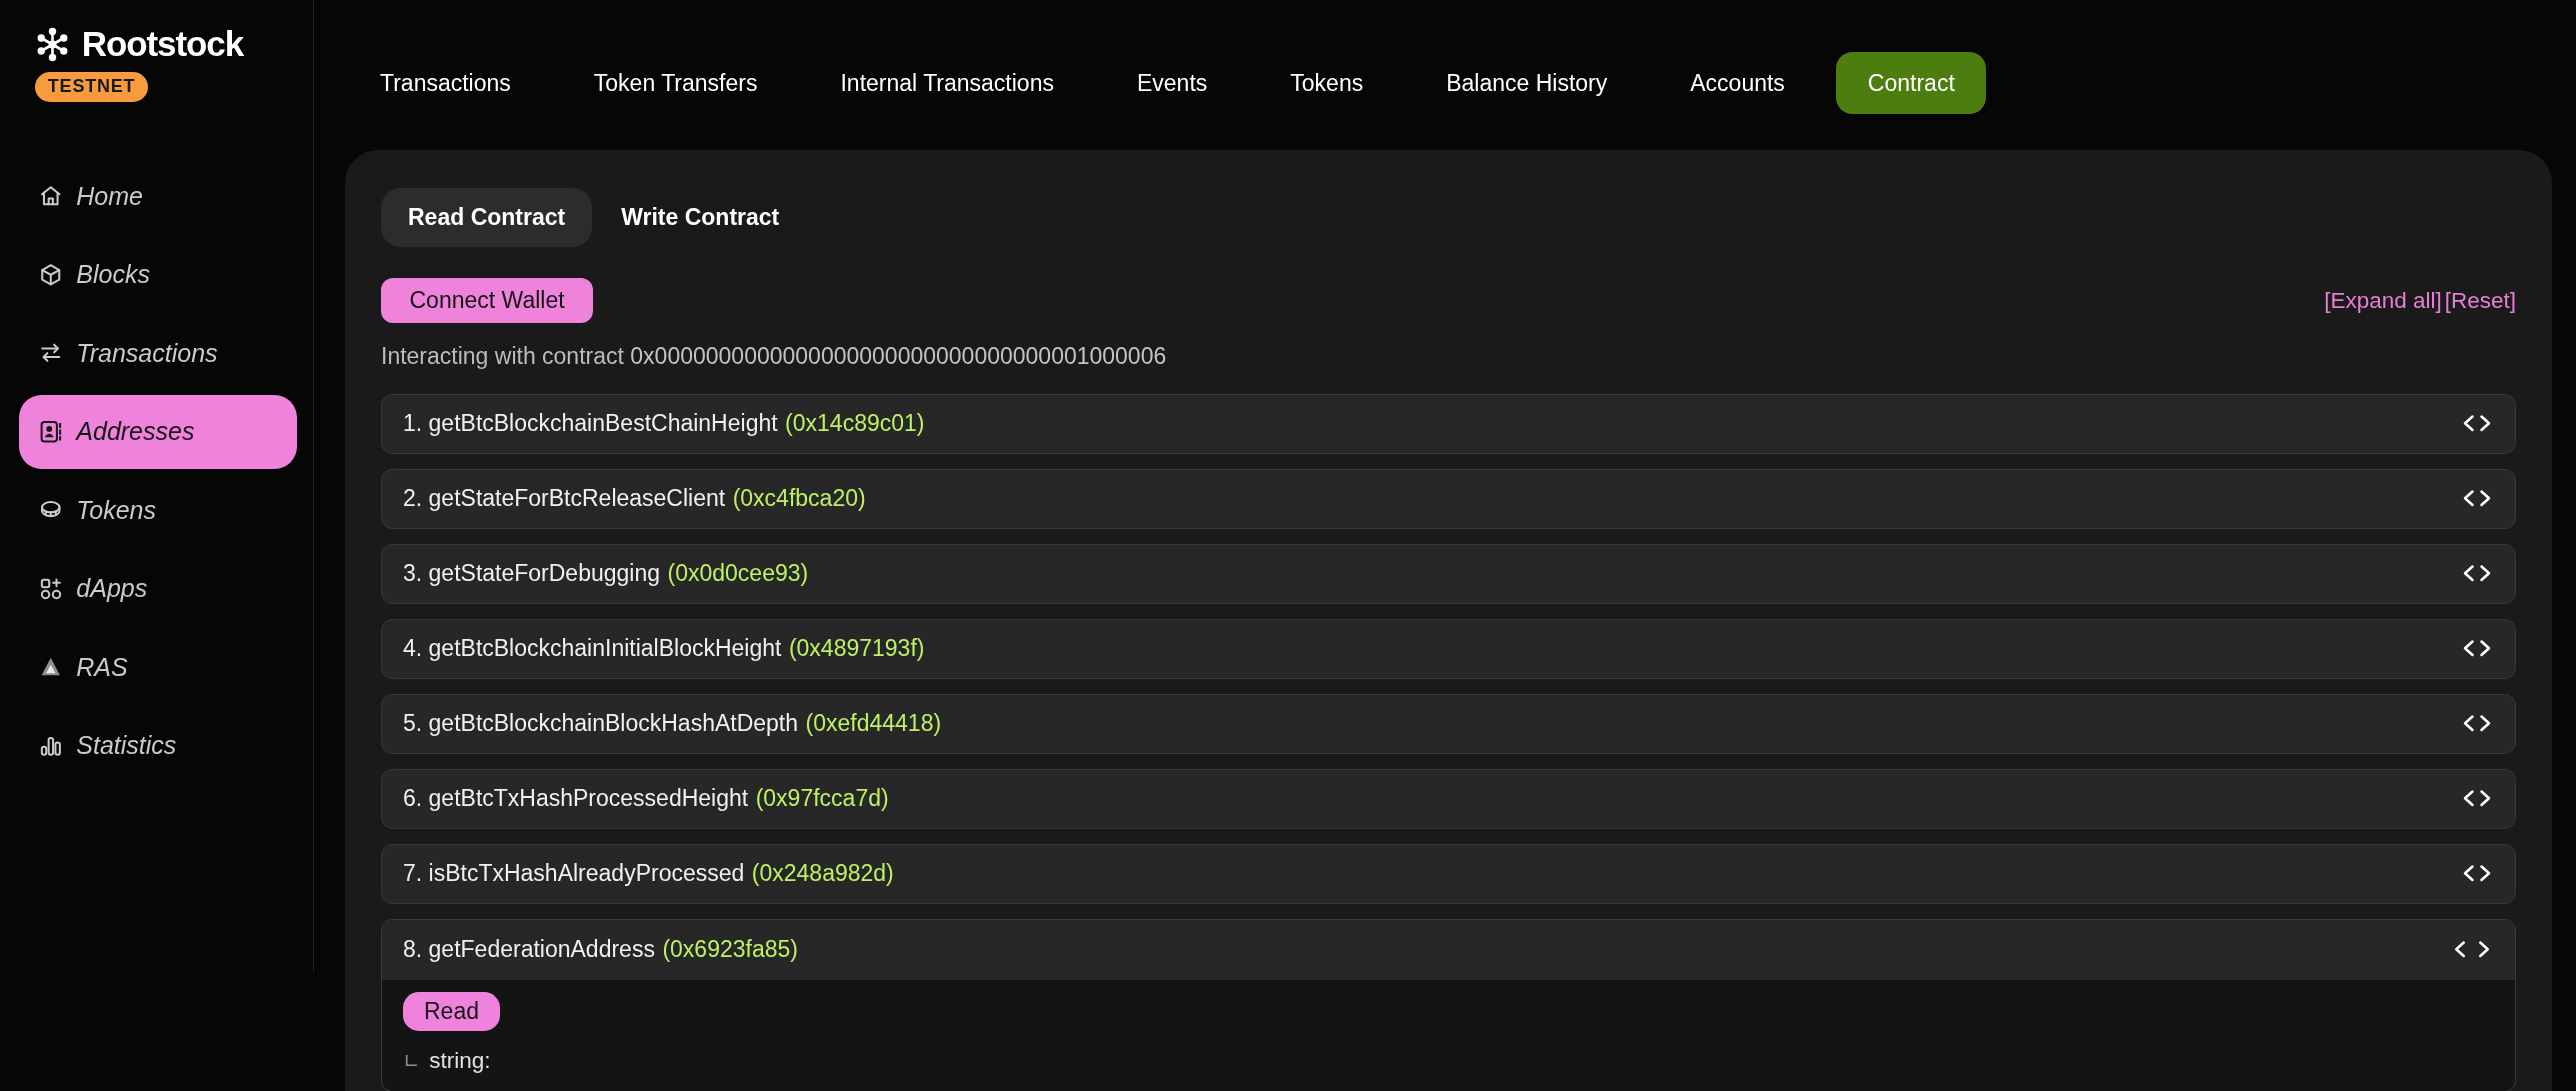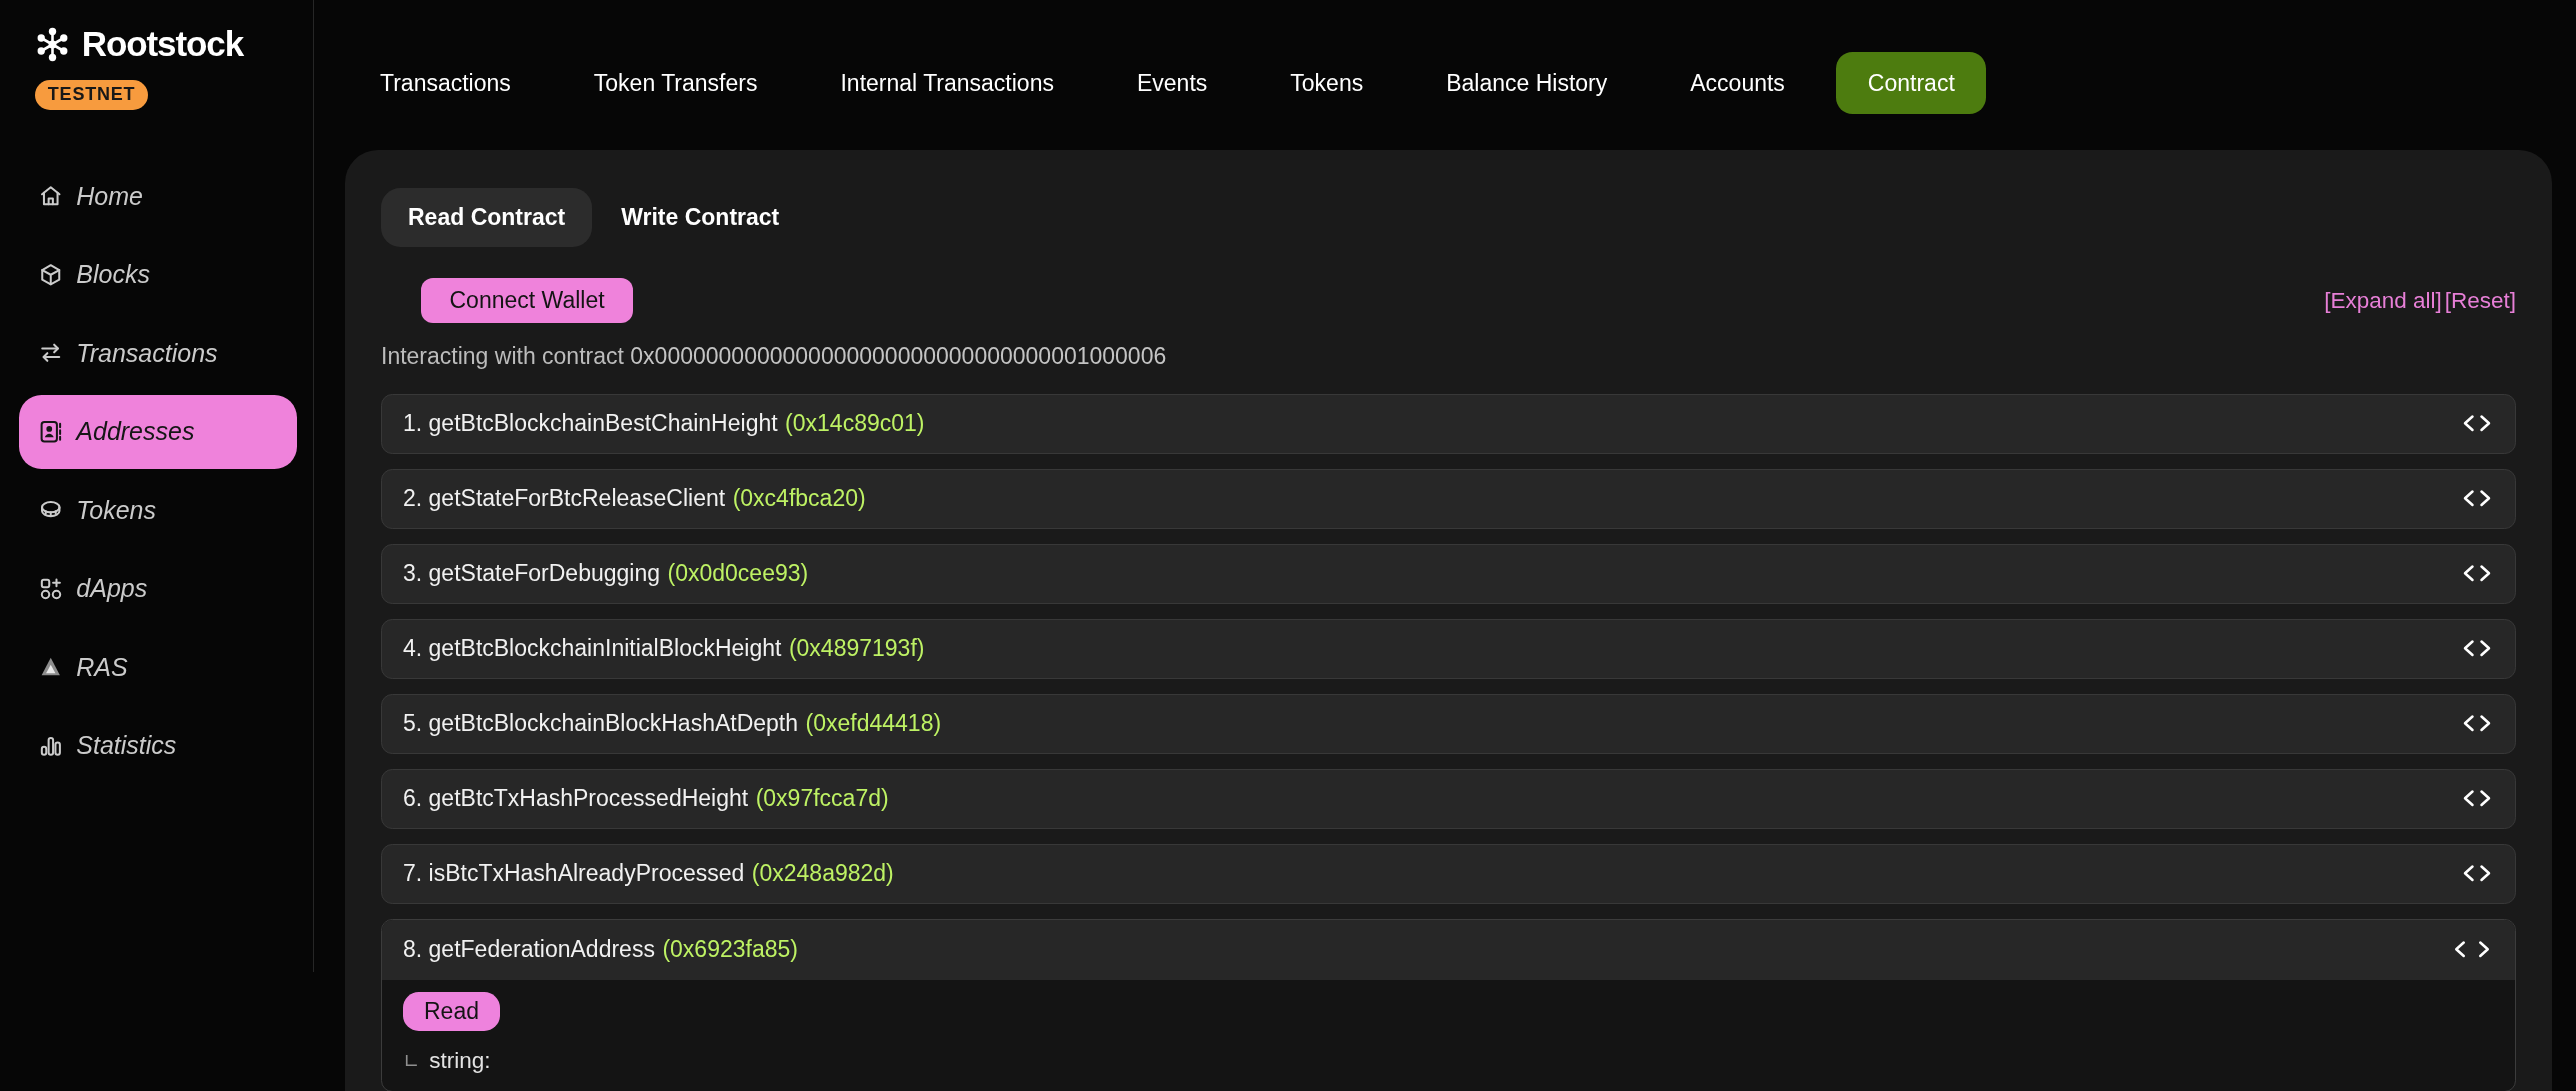--- a/index.html
+++ b/index.html
@@ -13,21 +13,21 @@
   
   .sidebar { position:absolute; left:0; top:0; width:314px; height:972px;
              background:#060606; border-right:1.5px solid #262626; }
   .logo { position:absolute; left:33px; top:24px; display:flex; align-items:center; gap:9.8px; }
   .logo-mark { width:39px; height:39px; }
   .logo-mark circle { fill:#fff; }
   .logo-mark line { stroke:#fff; stroke-width:2.4; }
   .logo-text { color:#fff; font-size:35px; font-weight:700; letter-spacing:-1.1px; }
   .net-badge { position:absolute; left:35px; top:72px; background:#f79b3e; color:#181818;
                font-size:18px; font-weight:700; letter-spacing:0.8px;
-               padding:3.8px 12.8px 5.3px; border-radius:15px;margin-top:8px; }
+               padding:3.8px 12.8px 5.3px; border-radius:15px; }
   .side-nav { position:absolute; top:159px; left:0; right:0; }
   .side-item { height:74px; margin:0 15.8px 4.5px 19px; border-radius:22.5px;
                display:flex; align-items:center; padding-left:19px; gap:12.8px;
                color:#cbcbcb; font-size:25px; cursor:pointer;font-style:italic; }
   .side-item.active { background:#ef82db; color:#161616; font-weight:500; }
   .sicon { width:25.5px; height:25.5px; flex:0 0 25.5px; }
   .sicon .st { stroke:currentColor; stroke-width:1.9; fill:none;
                stroke-linecap:round; stroke-linejoin:round; }
   .sicon .sf { fill:currentColor; }
 
@@ -42,21 +42,21 @@
            background:#1a1a1a; border-radius:33px; padding:38px 36px; }
 
   .ctabs { display:flex; align-items:center; }
   .ctab { font-size:23px; color:#fff; cursor:pointer;font-weight:bold; }
   .ctab.active { background:#2c2c2c; border-radius:19.5px; padding:15.8px 27px; }
   .ctab + .ctab { margin-left:29px; }
 
   .wallet-row { margin-top:31.5px; display:flex; align-items:center; }
   .connect-btn { background:#ef82db; color:#141414; font-size:23px; font-weight:500;
                  border:none; border-radius:12px; padding:0 28.5px; height:45px;
-                 display:inline-flex; align-items:center; cursor:pointer; font-family:inherit;margin-left:40px; }
+                 display:inline-flex; align-items:center; cursor:pointer; font-family:inherit; }
   .links { margin-left:auto; display:flex; gap:3px; }
   .plink { color:#e77fd7; font-size:22.5px; cursor:pointer; text-decoration:none; }
 
   .interacting { margin-top:19.5px; font-size:23px; color:#bcbcbc; line-height:27px; }
   .interacting .addr { color:#c4c4c4; }
 
   .fn-list { margin-top:24px; }
   .fn-row { height:60px; background:#272727; border:0.8px solid #383838; border-radius:11.3px;
             margin-bottom:15px; display:flex; align-items:center; padding:0 21px; cursor:pointer; }
   .fn-name { color:#f1f1f1; font-size:23px; }

